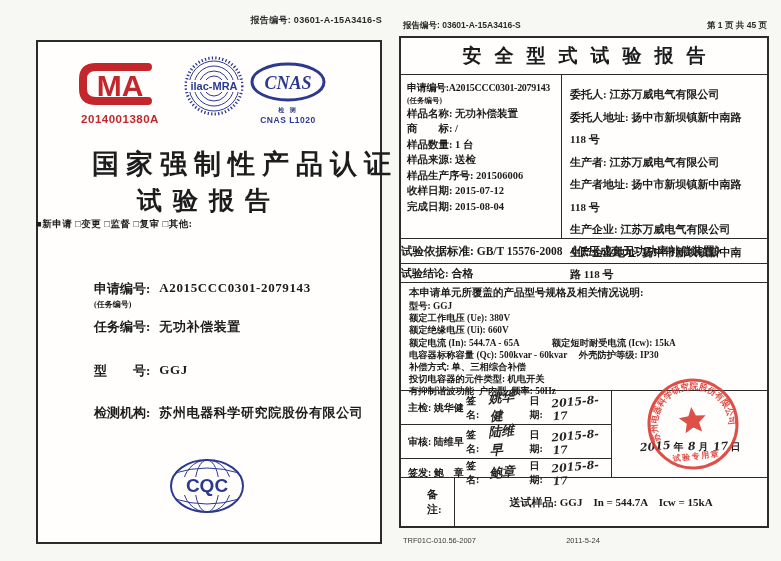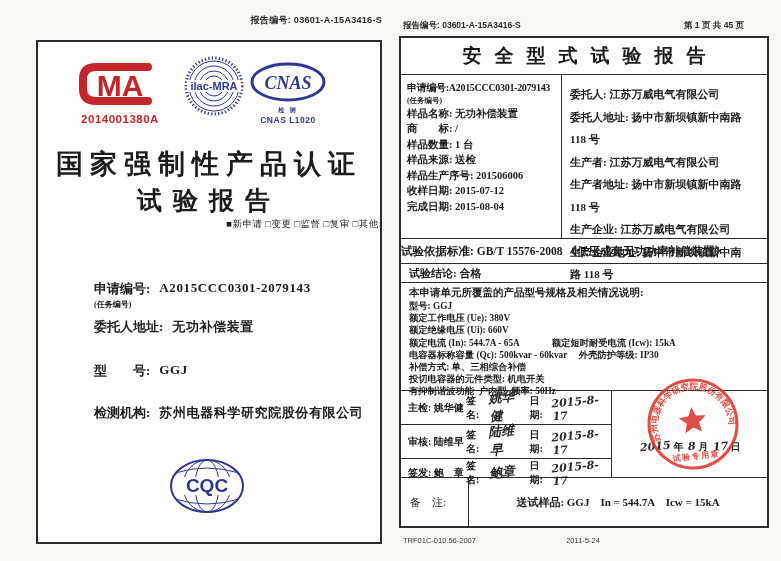--- a/index.html
+++ b/index.html
@@ -17,48 +17,48 @@
     font:bold 9px "Liberation Sans",sans-serif;letter-spacing:.3px;color:#2a2a2a;}
   .lp-box{left:36px;top:40px;width:346px;height:504px;background:#fffefd;
     border:2px solid #2b2b2b;box-sizing:border-box;}
   .cma-wrap{left:70px;top:60px;width:100px;text-align:center;}
   .cma-num{font:bold 11.5px "Liberation Sans",sans-serif;color:#c3272b;letter-spacing:.5px;margin-top:1px;}
   .ilac-wrap{left:184px;top:56px;}
   .cnas-wrap{left:246px;top:62px;width:84px;text-align:center;}
   .cnas-sub{font:bold 6px "Liberation Sans",sans-serif;color:#2b3990;letter-spacing:2px;}
   .cnas-code{font:bold 8.5px "Liberation Sans",sans-serif;color:#2b3990;letter-spacing:.5px;}
   .lp-title1{left:36px;top:146px;width:346px;text-align:center;
-    font-weight:bold;font-size:27px;letter-spacing:7px;}
+    font-weight:bold;font-size:27px;letter-spacing:7px;padding-left:36px;}
   .lp-title2{left:36px;top:184px;width:346px;text-align:center;
     font-weight:bold;font-size:25px;letter-spacing:11px;}
-  .lp-check{left:36px;top:218px;width:346px;text-align:right;
-    font-size:9.5px;font-weight:normal;letter-spacing:.5px;}
+  .lp-check{left:36px;top:218px;width:346px;text-align:left;
+    font-size:9.5px;font-weight:bold;letter-spacing:.5px;}
   .lp-field{left:94px;font-size:13px;font-weight:bold;display:flex;}
   .lp-field .val{margin-left:9px;letter-spacing:.6px;}
   .lp-note{left:94px;top:299px;font-size:8px;font-weight:bold;}
   .f1{top:280px;} .f2{top:318px;} .f3{top:362px;} .f4{top:404px;}
   .cqc-wrap{left:168px;top:458px;}
 
   
   .rp-reportno{left:403px;top:20px;font:bold 8.5px "Liberation Sans",sans-serif;color:#2a2a2a;}
-  .rp-pageno{left:376px;top:20px;width:368px;text-align:right;
+  .rp-pageno{left:399px;top:20px;width:368px;text-align:right;
     font:bold 8.5px "Liberation Sans",sans-serif;color:#2a2a2a;}
   .rp-box{left:399px;top:36px;width:370px;height:492px;background:#fffefd;
     border:2px solid #2b2b2b;box-sizing:border-box;display:flex;flex-direction:column;}
   .rp-row{box-sizing:border-box;border-bottom:1.5px solid #2b2b2b;flex:none;}
   .rp-title{height:37px;line-height:36px;text-align:center;
     font-size:19px;font-weight:bold;letter-spacing:13px;padding-left:13px;}
   .rp-info{height:164px;display:flex;}
   .rp-info-l{width:161px;box-sizing:border-box;border-right:1.5px solid #2b2b2b;
     padding:5px 4px 0 6px;font-size:10.5px;font-weight:bold;line-height:15.5px;}
   .rp-info-l .ln0{font-size:10px;letter-spacing:-.3px;white-space:nowrap;}
   .rp-info-l .ln1{font-size:7.5px;line-height:10px;}
   .rp-info-r{flex:1;padding:8px 20px 0 8px;font-size:11px;font-weight:bold;line-height:22.5px;}
   .rp-standard{height:25px;line-height:24px;font-size:11.5px;font-weight:bold;}
-  .rp-conclusion{height:19px;line-height:18px;padding-left:8px;font-size:11px;font-weight:bold;}
+  .rp-conclusion{height:19px;line-height:18px;padding-left:0;font-size:11px;font-weight:bold;}
   .rp-coverage{height:108px;padding:3px 6px 0 8px;}
   .cov-title{font-size:10.5px;font-weight:bold;line-height:14px;}
   .cov-line{font-size:9.3px;font-weight:bold;line-height:12.2px;}
   .rp-sign{height:87px;display:flex;}
   .rp-sign-l{width:211px;box-sizing:border-box;border-right:1.5px solid #2b2b2b;
     display:flex;flex-direction:column;}
   .sig-row{flex:1;box-sizing:border-box;border-bottom:1.5px solid #2b2b2b;
     display:flex;align-items:center;padding:0 4px 0 7px;font-size:10px;font-weight:bold;}
   .sig-row:last-child{border-bottom:none;}
   .sig-role{width:66px;}
@@ -68,22 +68,22 @@
   .sig-hand{font-size:13px;width:44px;margin-top:-3px;}
   .sig-date{margin-left:2px;}
   .date-hand{font-size:11px;margin-left:2px;}
   .rp-stampcell{flex:1;position:relative;overflow:visible;}
   .stamp-svg{position:absolute;left:34px;top:-14px;opacity:.88;transform:rotate(-6deg);}
   .stamp-caption{position:absolute;top:30px;left:0;width:100%;text-align:center;
     font-size:10px;font-weight:bold;letter-spacing:1px;}
   .stamp-date{position:absolute;top:49px;left:0;width:100%;text-align:center;
     font-size:10px;font-weight:bold;}
   .rp-remark{flex:1;display:flex;border-bottom:none;}
-  .rp-remark-l{width:68px;box-sizing:border-box;border-right:1.5px solid #2b2b2b;
-    display:flex;align-items:center;padding-left:9px;font-size:11px;font-weight:normal;}
+  .rp-remark-l{width:54px;box-sizing:border-box;border-right:1.5px solid #2b2b2b;
+    display:flex;align-items:center;padding-left:26px;font-size:11px;font-weight:bold;}
   .rp-remark-c{flex:1;display:flex;align-items:center;justify-content:center;
     font-size:11px;font-weight:bold;}
   .rp-footer-l{left:403px;top:536px;font:7.5px "Liberation Sans",sans-serif;color:#3a3a3a;}
   .rp-footer-r{left:399px;top:536px;width:368px;text-align:center;
     font:7.5px "Liberation Sans",sans-serif;color:#3a3a3a;}
 </style>
 </head>
 <body>
 
 <div class="abs lp-reportno">报告编号: 03601-A-15A3416-S</div>
@@ -122,21 +122,21 @@
 <div class="abs lp-title1">国家强制性产品认证</div>
 <div class="abs lp-title2">试验报告</div>
 <div class="abs lp-check pre">■新申请 □变更 □监督 □复审 □其他:</div>
 
 <div class="abs lp-field f1">
   <span class="pre">申请编号:</span>
   <span class="val">A2015CCC0301-2079143</span>
 </div>
 <div class="abs lp-note">(任务编号)</div>
 <div class="abs lp-field f2">
-  <span class="pre">委托人地址:</span>
+  <span class="pre">任务编号:</span>
   <span class="val">无功补偿装置</span>
 </div>
 <div class="abs lp-field f3">
   <span class="pre">型　　号:</span>
   <span class="val">GGJ</span>
 </div>
 <div class="abs lp-field f4">
   <span class="pre">检测机构:</span>
   <span class="val">苏州电器科学研究院股份有限公司</span>
 </div>

